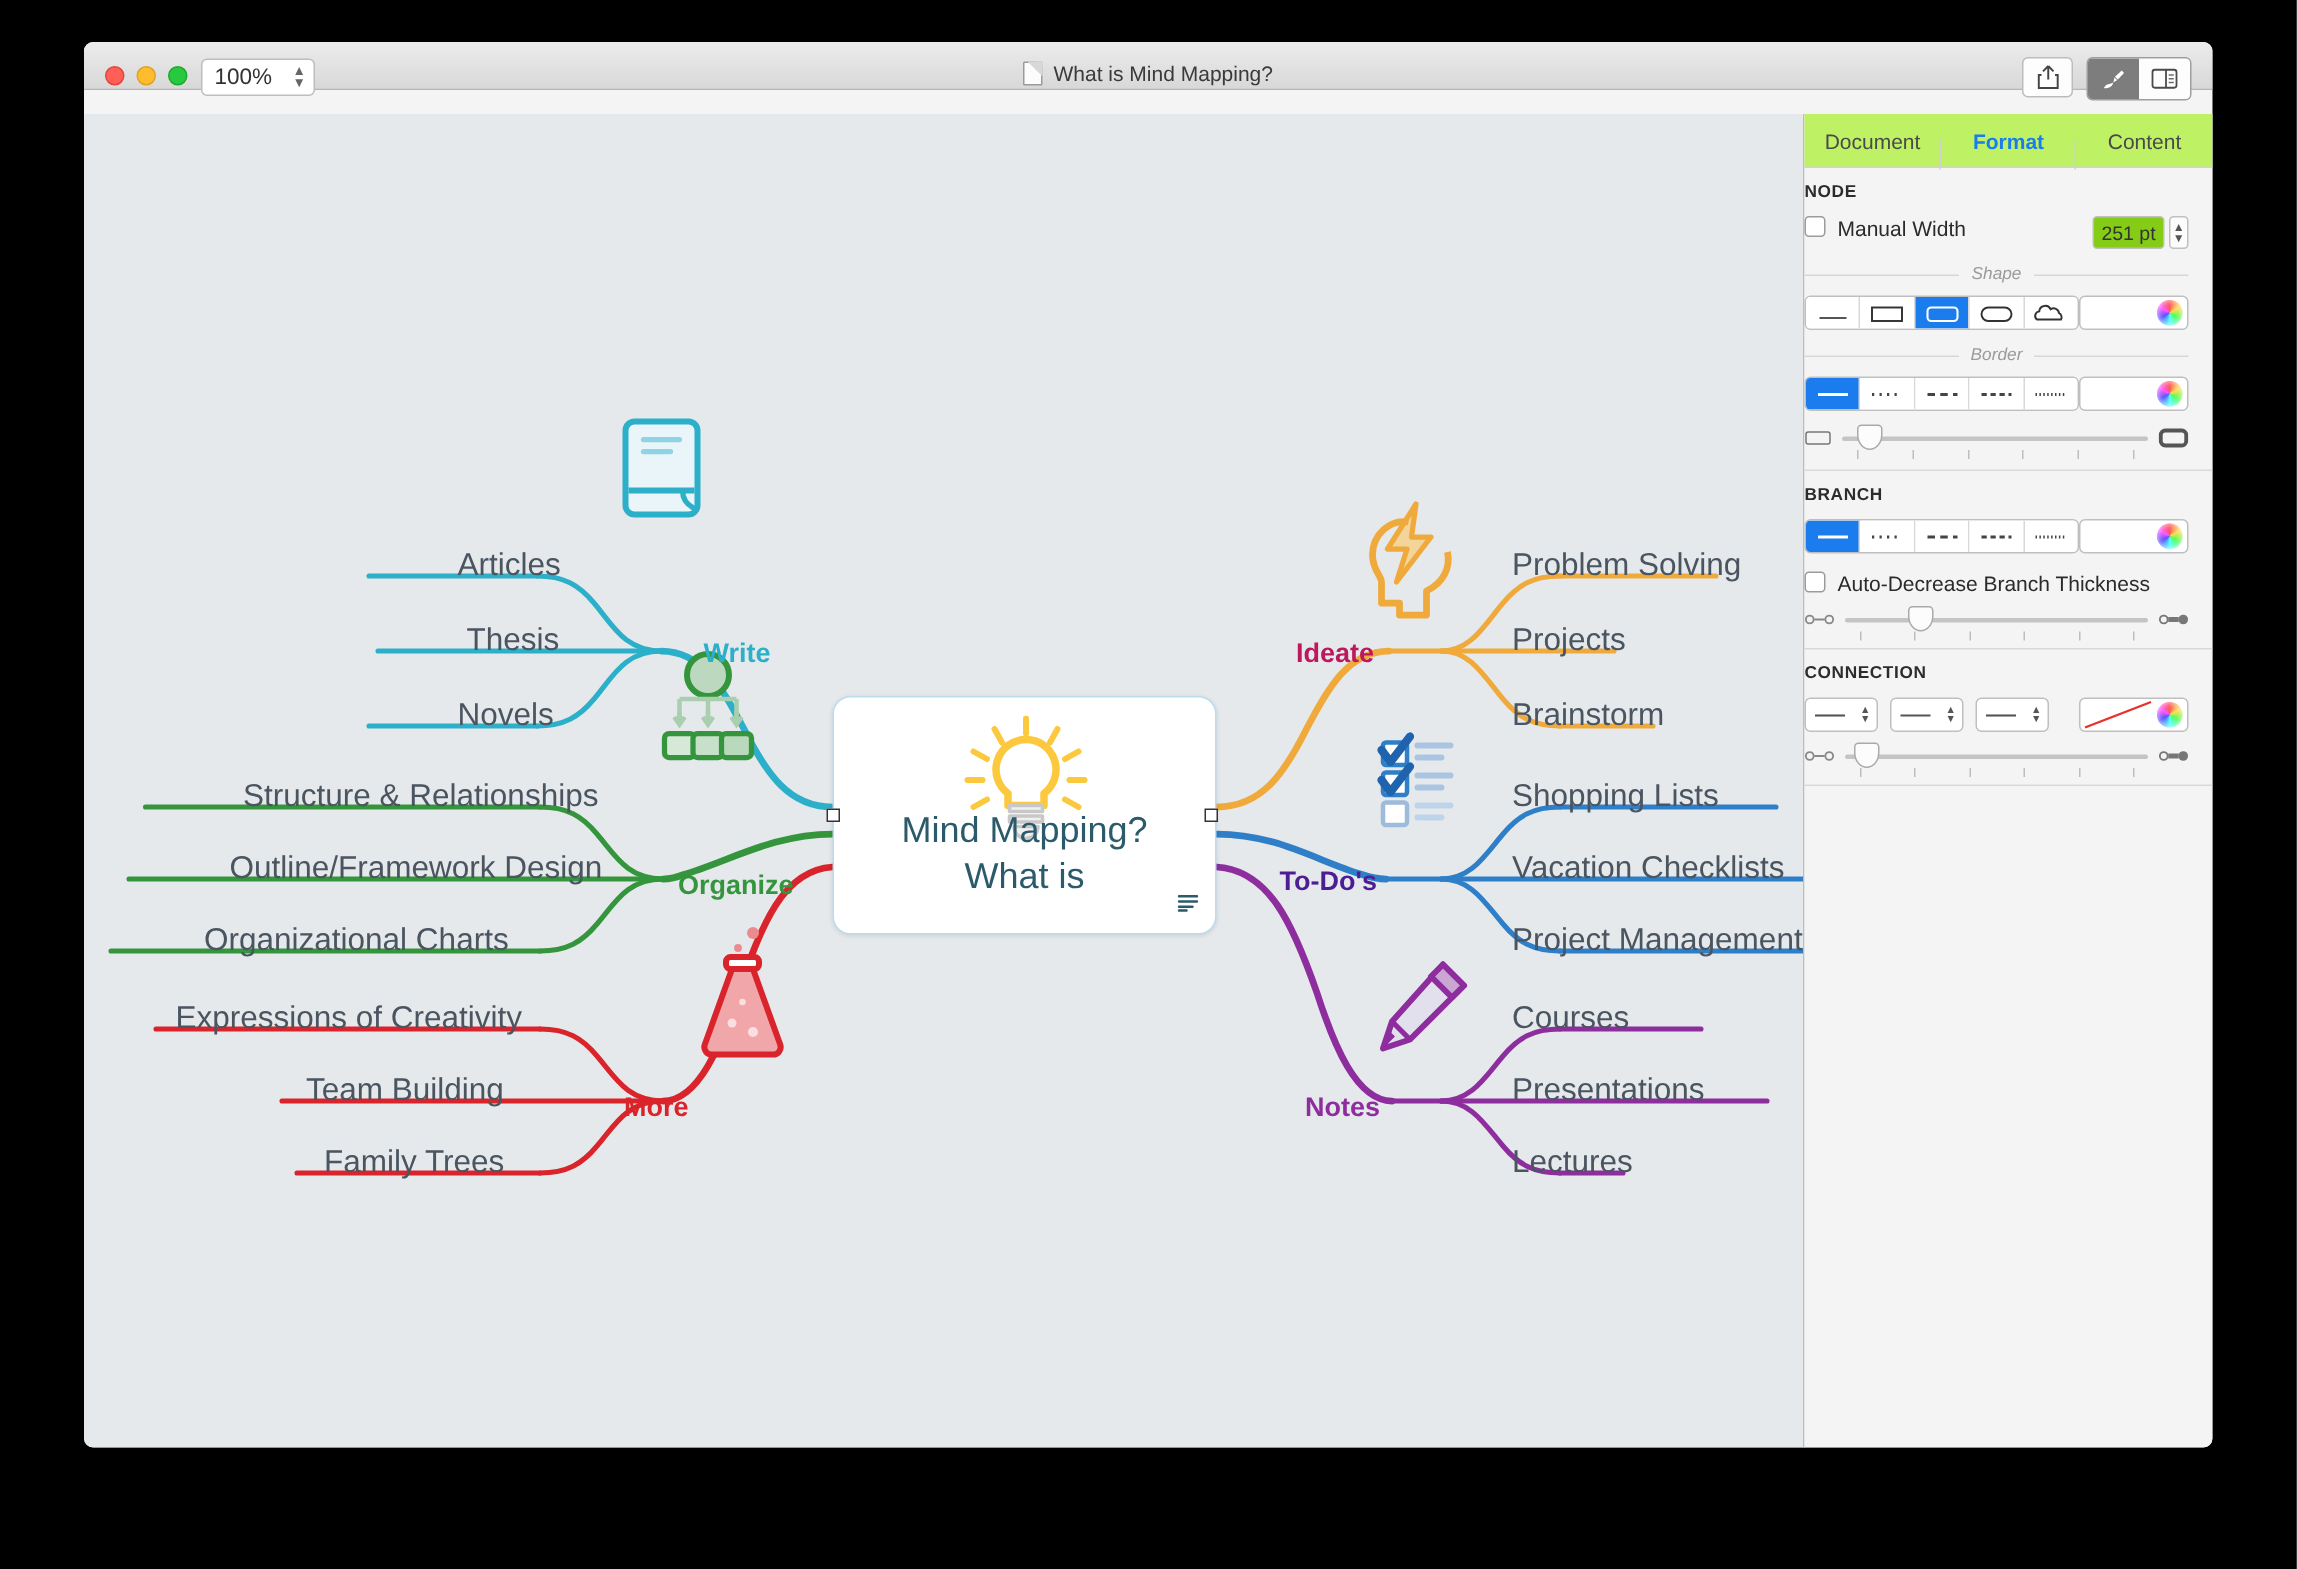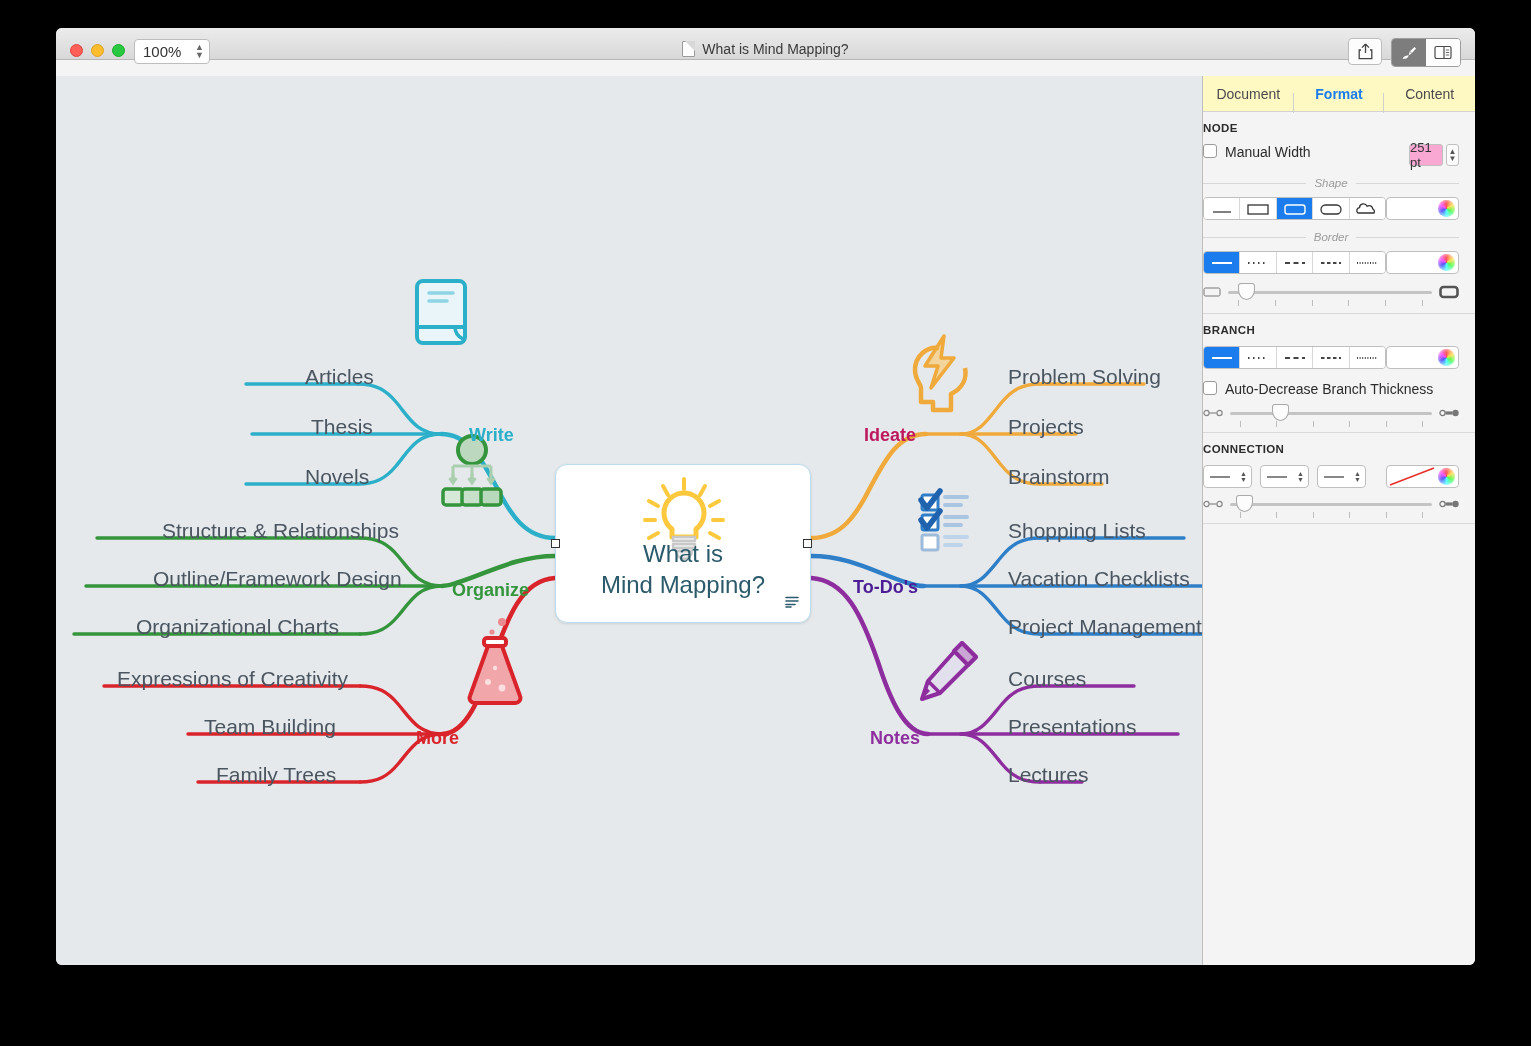--- a/index.html
+++ b/index.html
@@ -70,34 +70,34 @@
     box-shadow:0 1px 3px rgba(0,0,0,.10);
   }
   .cn-text { position:absolute; left:0; right:0; bottom:22px; text-align:center;
              font-size:24px; color:#2b5a6b; line-height:31px; }
   .handle { position:absolute; width:9px; height:9px; background:#fff;
             border:1.4px solid #333; }
 
   
   .tabs { display:flex; height:36px; align-items:center;
           border-bottom:1px solid #d2d2d2; font-size:14px; color:#4a4a4a;
-          background:#fef9c3; }
+          background:#bef264; }
   .tabs > div { flex:1; text-align:center; position:relative; }
   .tabs > div.act { color:#1a7ced; font-weight:bold; }
   .tabs .sep { position:absolute; right:0; top:7px; width:1px; height:20px;
                background:#d0d0d0; flex:none; }
 
   .sect { padding:10px 16px 0 0; }
   .sechead { font-size:11.5px; font-weight:bold; color:#2c2c2c;
              letter-spacing:.4px; margin-bottom:10px; }
   .rowck { display:flex; align-items:flex-start; font-size:14px; color:#2b2b2b; }
   .ckbox { width:14px; height:14px; border:1px solid #9b9b9b;
            border-radius:3px; background:#fff; margin-right:8px; }
   .numfield { margin-left:auto; display:flex; align-items:center; }
-  .numfield .nf { width:34px; height:22px; background:#f9a8d4;
+  .numfield .nf { width:48px; height:22px; background:#84cc16;
                   border:1px solid #c0c0c0; border-radius:3px;
                   font-size:13px; color:#333; display:flex;
                   align-items:center; justify-content:center; }
   .nfstep { margin-left:3px; width:13px; height:22px; background:#fcfcfc;
             border:1px solid #c0c0c0; border-radius:3px; display:flex;
             flex-direction:column; align-items:center; justify-content:center;
             line-height:7px; font-size:8px; color:#555; }
 
   .divlabel { display:flex; align-items:center; gap:8px; margin:11px 0 8px 0;
               font-size:11.5px; color:#9b9b9b; font-style:italic; }
@@ -330,22 +330,22 @@
             <line x1="79" y1="24" x2="70" y2="29"></line>
             <line x1="5" y1="43" x2="15" y2="43"></line>
             <line x1="83" y1="43" x2="73" y2="43"></line>
             <line x1="9" y1="61" x2="18" y2="56"></line>
             <line x1="79" y1="61" x2="70" y2="56"></line>
           </g>
           <path d="M44 16 a20 20 0 0 0 -12 36 v8 h24 v-8 a20 20 0 0 0 -12 -36 Z" fill="#fff" stroke="#fcc93e" stroke-width="5" stroke-linejoin="round"></path>
           <path d="M33 60 h22 v4 h-22 Z M33 67 h22 v4 h-22 Z M36 74 a8 8 0 0 0 16 0 Z" fill="#f0f0f0" stroke="#c8c8c8" stroke-width="2.4" stroke-linejoin="round"></path>
         </svg>
         <div class="cn-text">
+          <div>Mind Mapping?</div>
           <div>What is</div>
-          <div>Mind Mapping?</div>
         </div>
         <svg width="14" height="12" viewBox="0 0 14 12" style="position:absolute;right:11px;bottom:14px;">
           <g stroke="#2b5a6b" stroke-width="1.6" stroke-linecap="round">
             <line x1="1" y1="1.5" x2="13" y2="1.5"></line>
             <line x1="1" y1="5" x2="13" y2="5"></line>
             <line x1="1" y1="8.5" x2="10" y2="8.5"></line>
             <line x1="1" y1="11" x2="6" y2="11"></line>
           </g>
         </svg>
       </div>

